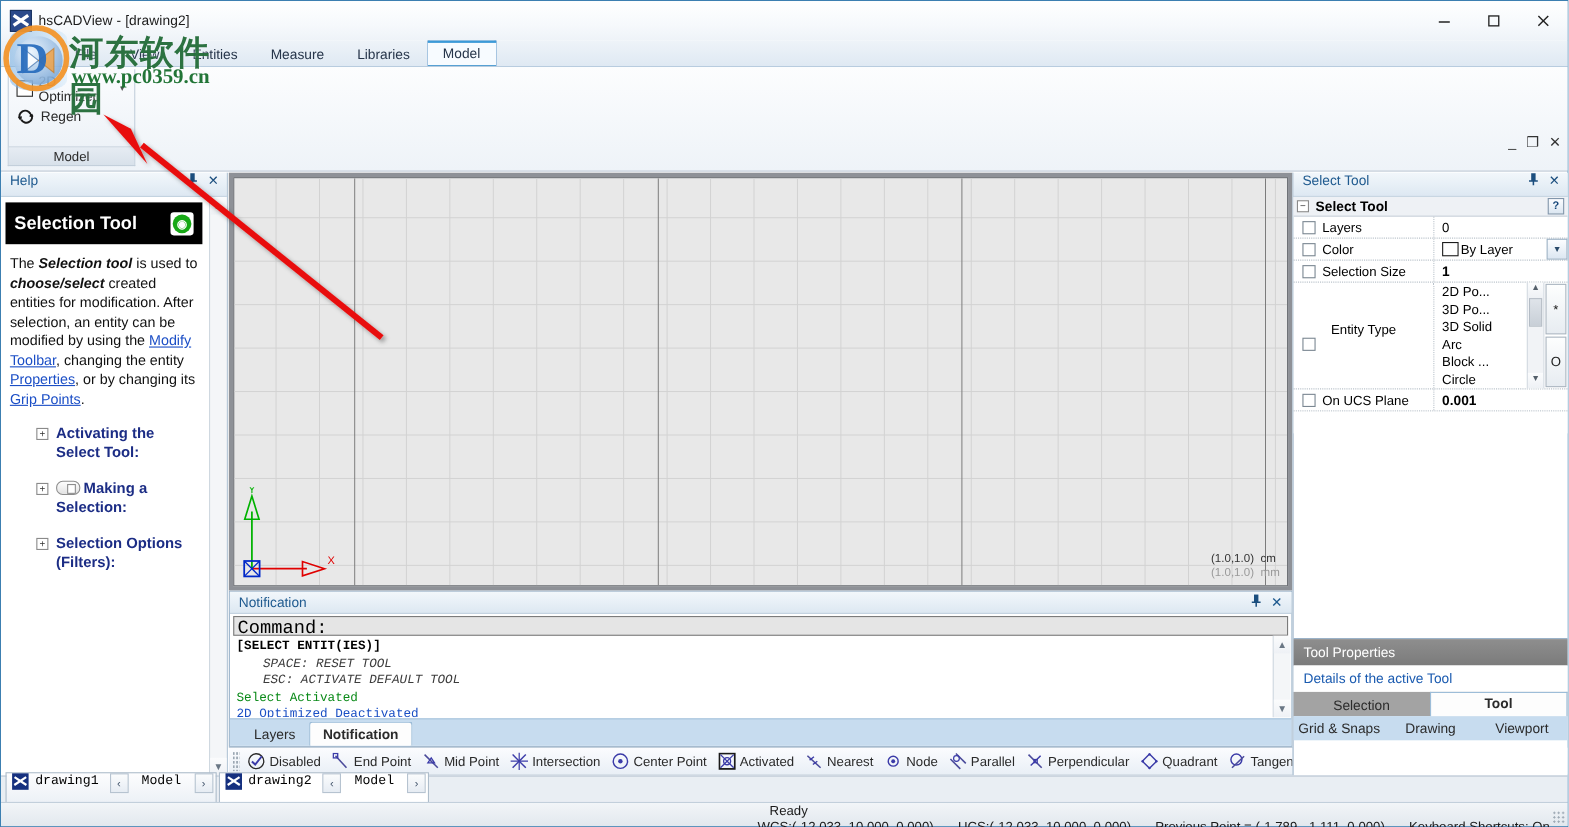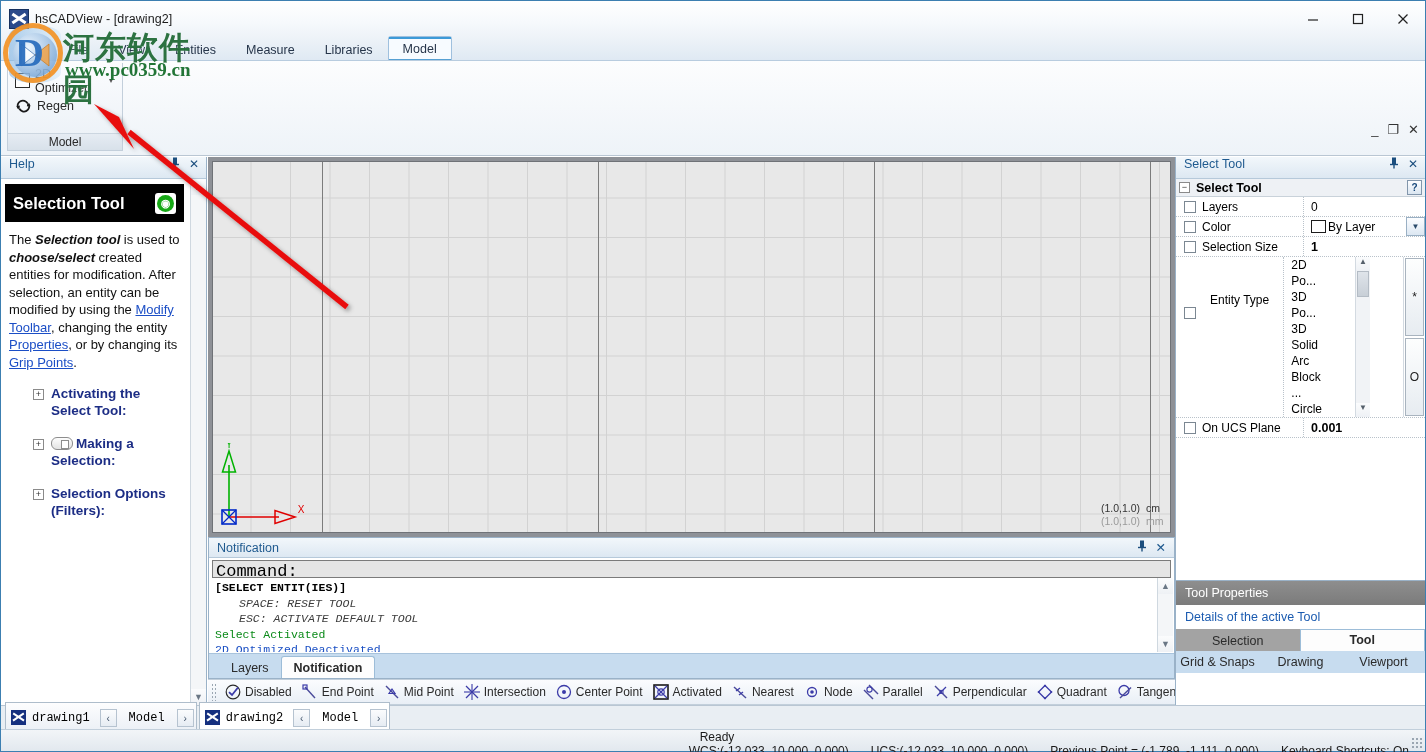--- a/index.html
+++ b/index.html
@@ -192,42 +192,42 @@
   .pg-chk{width:12px;height:12px;border:1px solid #7b8792;background:#fff;flex:0 0 auto;}
   .pg-val{flex:1;display:flex;align-items:center;padding-left:7px;font-size:12px;}
   .pg-val.b{font-weight:bold;font-size:12.5px;}
   .color-sw{width:15px;height:13px;border:1.5px solid #1c1c1c;background:#fff;margin-right:2px;flex:0 0 auto;}
   .combo-arrow{margin-left:auto;width:19px;height:19px;border:1px solid #9ab0c4;background:linear-gradient(#fcfdff,#dce7f2);
     display:flex;align-items:center;justify-content:center;font-size:8px;color:#2a4a6a;}
   .etype-row{display:flex;min-height:88px;border-bottom:1px dotted #b9c2ca;}
   .etype-lbl{width:128px;position:relative;border-right:1px dotted #b9c2ca;font-size:12px;}
   .etype-lbl .c{position:absolute;left:8px;top:50px;width:12px;height:12px;border:1px solid #7b8792;background:#fff;}
   .etype-lbl .t{position:absolute;left:34px;top:36px;}
-  .etype-val{flex:1;display:flex;gap:33px;}
+  .etype-val{flex:1;display:flex;}
   .etype-list{flex:1;padding-left:7px;font-size:12px;line-height:16px;overflow:hidden;}
   .etype-sb{width:15px;background:#f1f3f6;border-left:1px solid #d3dae1;display:flex;flex-direction:column;}
   .etype-sb .a{height:14px;text-align:center;font-size:8px;color:#55606b;background:linear-gradient(#fbfcfd,#eef1f5);}
   .etype-sb .thumb{height:26px;margin:0 1px;background:linear-gradient(#dfe4ea,#c8cfd7);border:1px solid #b4bcc5;}
   .etype-btns{width:22px;border-left:1px solid #d3dae1;display:flex;flex-direction:column;gap:2px;padding:1px;}
   .etype-btns .b{flex:1;border:1px solid #a9b4bf;background:linear-gradient(#fdfefe,#e7ecf1);
     display:flex;align-items:center;justify-content:center;font-size:12px;color:#222;}
   .toolprops{position:absolute;left:0;right:0;top:423px;bottom:0;border-top:1px solid #9ab2c8;}
   .tp-cap{height:24px;background:linear-gradient(#8e8e8e,#7b7b7b);color:#fff;display:flex;align-items:center;
     padding-left:9px;font-size:12.5px;}
   .tp-sub{height:24px;display:flex;align-items:center;padding-left:9px;color:#1b5bb0;font-size:12.5px;background:#fff;}
   .tp-tabs{display:flex;height:22px;background:#a3a3a3;align-items:flex-end;}
   .tp-tab{flex:1;height:19px;line-height:19px;text-align:center;font-size:12.5px;color:#2b2b2b;}
   .tp-tab.active{background:#fdfdfd;border:1px solid #9dbdd8;border-bottom:none;font-weight:bold;height:22px;line-height:21px;}
   .tp-tabs2{display:flex;height:22px;background:#c7dcef;align-items:center;}
   .tp-tab2{flex:1;text-align:center;font-size:12.5px;color:#2b2b2b;}
 
   
   .doctabs{position:absolute;left:0;right:0;bottom:22px;height:24px;background:#e9eef3;border-top:1px solid #b9c6d3;
     display:flex;align-items:center;padding-left:4px;}
-  .doctab{display:flex;align-items:center;height:32px;border:1px solid #aebdcb;background:linear-gradient(#fdfdfe,#eaeff5);
+  .doctab{display:flex;height:32px;border:1px solid #aebdcb;background:linear-gradient(#fdfdfe,#eaeff5);
     margin-right:2px;padding:0 2px;}
   .doctab.active{background:#fff;}
   .dt-ico{width:15px;height:15px;background:#15307f;margin:0 6px 0 3px;position:relative;flex:0 0 auto;}
   .dt-ico .a,.dt-ico .b{position:absolute;left:1px;top:6px;width:13px;height:2.4px;background:#fff;}
   .dt-ico .a{transform:rotate(34deg);} .dt-ico .b{transform:rotate(-34deg);}
   .dt-name{font-family:"Liberation Mono",monospace;font-size:12px;padding-right:10px;}
   .dt-nav{width:17px;height:18px;text-align:center;line-height:18px;font-size:10px;color:#41536a;
     background:linear-gradient(#fbfcfd,#e6ecf3);border:1px solid #b6c3d0;}
   .dt-model{font-family:"Liberation Mono",monospace;font-size:12px;padding:0 12px;}
   .statusbar{position:absolute;left:0;right:0;bottom:0;height:22px;background:linear-gradient(#f2f5f8,#e2e8ee);

